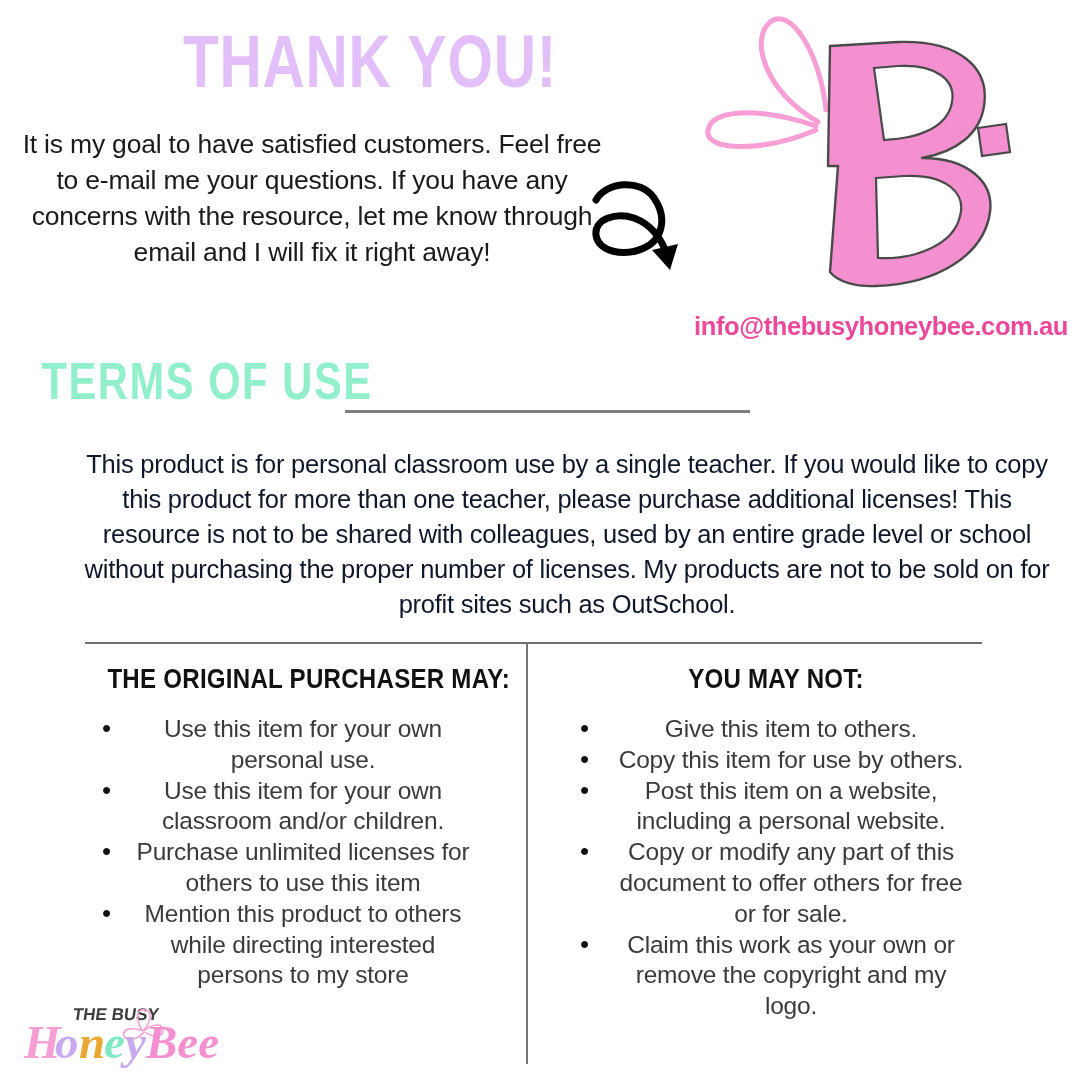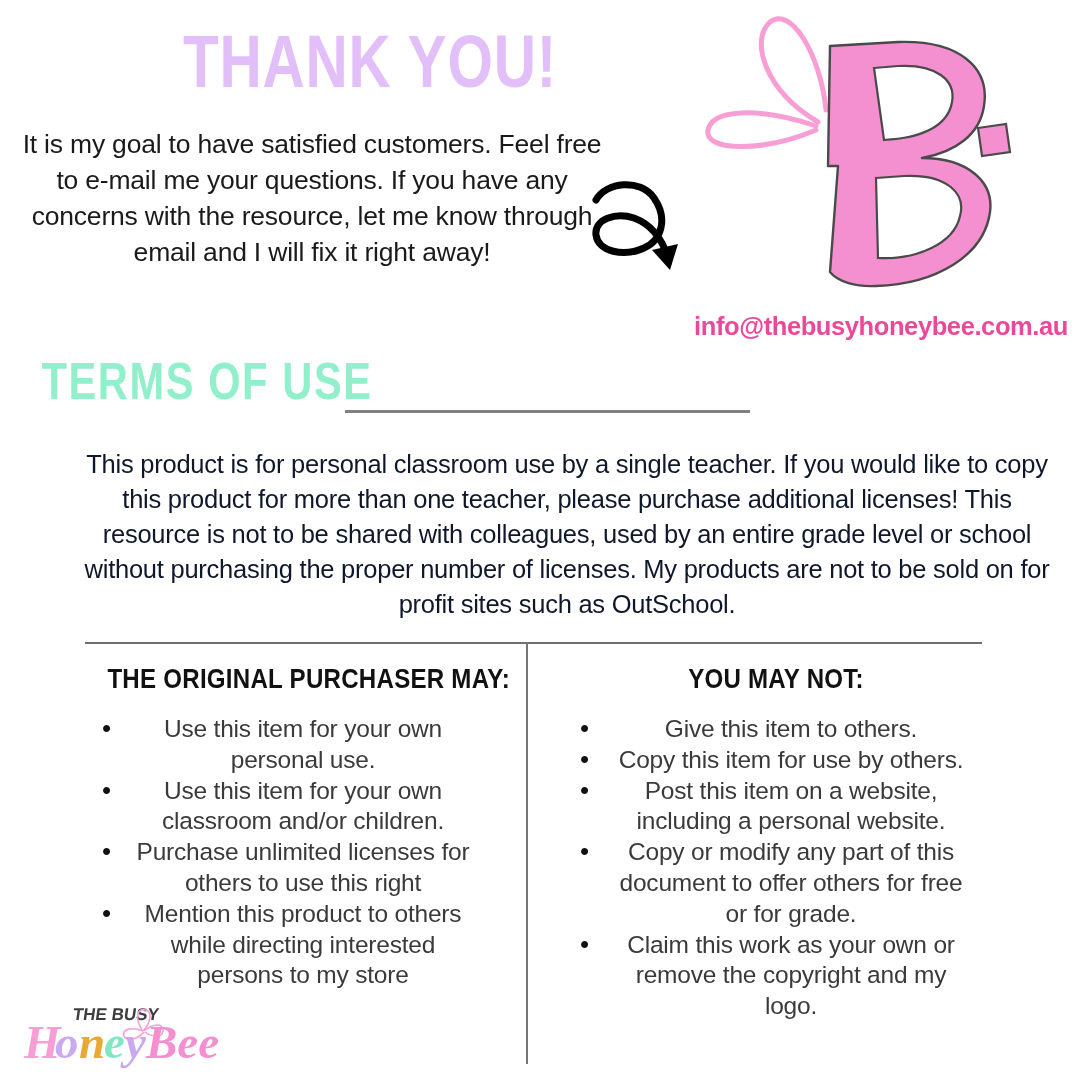--- a/index.html
+++ b/index.html
@@ -239,32 +239,32 @@
 <div class="mainpara">This product is for personal classroom use by a single teacher. If you would like to copy this product for more than one teacher, please purchase additional licenses! This resource is not to be shared with colleagues, used by an entire grade level or school without purchasing the proper number of licenses. My products are not to be sold on for profit sites such as OutSchool.</div>
 
 <div class="hrule"></div>
 <div class="vrule"></div>
 
 <div class="col left">
   <div class="col-title">THE ORIGINAL PURCHASER MAY:</div>
   <ul class="bullets">
     <li>Use this item for your own personal use.</li>
     <li>Use this item for your own classroom and/or children.</li>
-    <li>Purchase unlimited licenses for others to use this right</li>
+    <li>Purchase unlimited licenses for others to use this item</li>
     <li>Mention this product to others while directing interested persons to my store</li>
   </ul>
 </div>
 
 <div class="col right">
   <div class="col-title">YOU MAY NOT:</div>
   <ul class="bullets">
     <li>Give this item to others.</li>
     <li>Copy this item for use by others.</li>
     <li>Post this item on a website, including a personal website.</li>
-    <li>Copy or modify any part of this document to offer others for free or for grade.</li>
+    <li>Copy or modify any part of this document to offer others for free or for sale.</li>
     <li>Claim this work as your own or remove the copyright and my logo.</li>
   </ul>
 </div>
 
 <div class="beelogo">
   <svg width="205" height="78" viewBox="0 0 205 78" xmlns="http://www.w3.org/2000/svg">
 
     <text x="47" y="20" font-family="'Liberation Sans Narrow','Liberation Sans',sans-serif" font-size="17" font-weight="bold" fill="#3d3d3d" transform="skewX(-8) translate(6,0)">THE BUSY</text>
 
     <g fill="none" stroke="#f79fd5" stroke-width="1.6">

